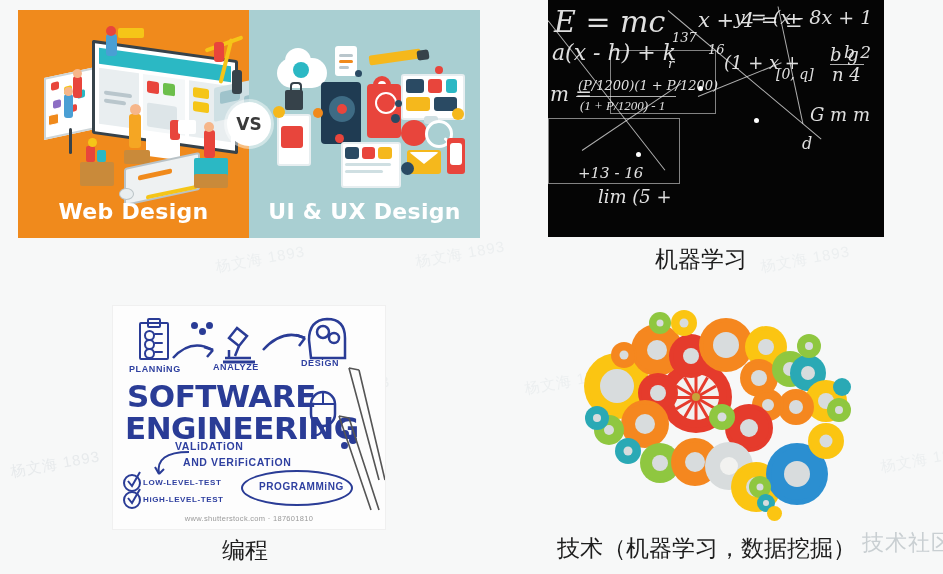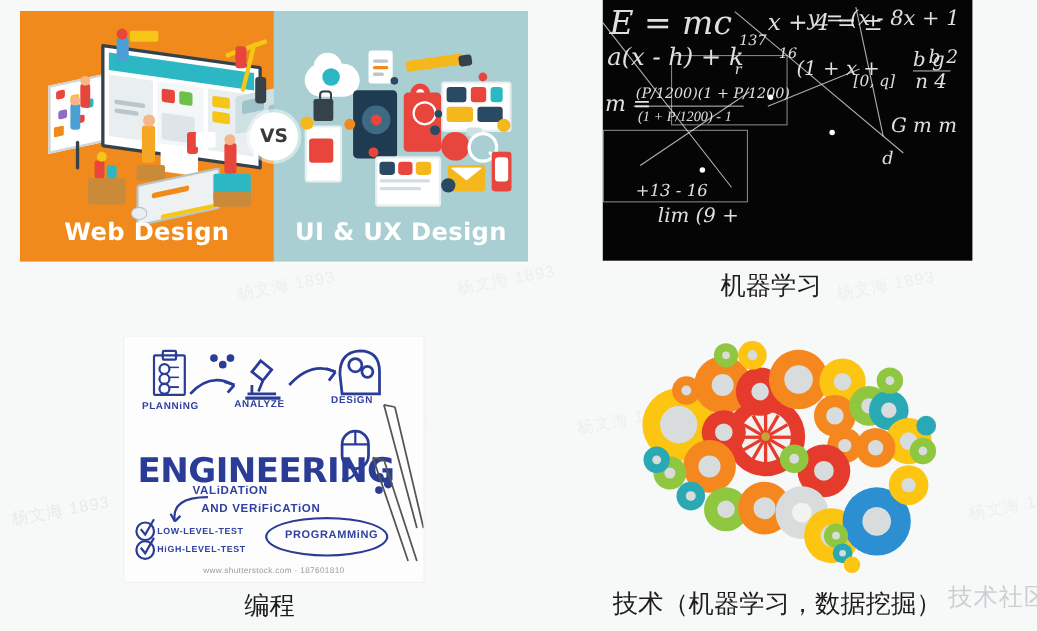--- a/index.html
+++ b/index.html
@@ -236,21 +236,21 @@
     <div class="eq" style="left:4px;top:40px;font-size:22px;">a(x - h)  + k</div>
     <div class="eq" style="left:30px;top:78px;font-size:13px;">(P/1200)(1 + P/1200)</div>
     <div class="ln" style="left:28px;top:96px;width:100px;"></div>
     <div class="eq" style="left:32px;top:98px;font-size:13px;font-family:Liberation Serif, serif;">(1 + P/1200) - 1</div>
     <div class="eq" style="left:2px;top:82px;font-size:20px;">m =</div>
     <div class="eq" style="left:186px;top:6px;font-size:19px;">y = (x - 8x + 1</div>
     <div class="eq" style="left:282px;top:44px;font-size:18px;">b g</div>
     <div class="ln" style="left:282px;top:64px;width:34px;"></div>
     <div class="eq" style="left:284px;top:64px;font-size:18px;">n 4</div>
     <div class="eq" style="left:176px;top:52px;font-size:18px;">(1 + x +</div>
-    <div class="eq" style="left:50px;top:186px;font-size:18px;">lim (9 + </div>
+    <div class="eq" style="left:50px;top:186px;font-size:18px;">lim (5 + </div>
     <div class="eq" style="left:262px;top:104px;font-size:18px;">G m m</div>
     <div class="eq" style="left:228px;top:66px;font-size:14px;">[0, q]</div>
     <div class="eq" style="left:120px;top:56px;font-size:13px;">r</div>
     <div class="eq" style="left:160px;top:42px;font-size:13px;">16</div>
     <div class="eq" style="left:124px;top:30px;font-size:13px;">137</div>
     <div class="eq" style="left:296px;top:42px;font-size:17px;">b 2</div>
     <div class="eq" style="left:30px;top:164px;font-size:15px;">+13 - 16</div>
     <div class="eq" style="left:254px;top:134px;font-size:16px;">d</div>
 
     <div class="ln" style="left:0px;top:20px;width:190px;transform:rotate(52deg);"></div>
@@ -300,20 +300,21 @@
     </svg>
 
     <svg class="se-arrow" style="left:188px;top:8px;" width="48" height="48">
       <path d="M10 44 L8 26 Q8 6 26 5 Q44 5 44 24 L44 44 Z" stroke="#2a3c96" stroke-width="2.5" fill="none"></path>
       <circle cx="22" cy="18" r="6" stroke="#2a3c96" stroke-width="2.5" fill="none"></circle>
       <circle cx="33" cy="24" r="5" stroke="#2a3c96" stroke-width="2.5" fill="none"></circle>
     </svg>
     <div class="se-small" style="left:188px;top:52px;font-size:9px;">DESiGN</div>
 
 
+    <div class="se-word se-big" style="left:14px;top:72px;">SOFTWARE</div>
     <div class="se-word se-big" style="left:12px;top:104px;">ENGINEERING</div>
 
     <svg class="se-arrow" style="left:194px;top:84px;" width="34" height="50">
       <rect x="4" y="2" width="24" height="34" rx="12" stroke="#2a3c96" stroke-width="2.5" fill="none"></rect>
       <path d="M16 2 L16 14 M4 14 L28 14" stroke="#2a3c96" stroke-width="2" fill="none"></path>
       <path d="M16 36 Q16 46 4 46" stroke="#2a3c96" stroke-width="2" fill="none"></path>
     </svg>
     <div class="se-ico" style="left:228px;top:124px;width:4px;height:4px;border-radius:50%;background:#2a3c96;"></div>
     <div class="se-ico" style="left:236px;top:130px;width:4px;height:4px;border-radius:50%;background:#2a3c96;"></div>
     <div class="se-ico" style="left:228px;top:136px;width:3px;height:3px;border-radius:50%;background:#2a3c96;"></div>

